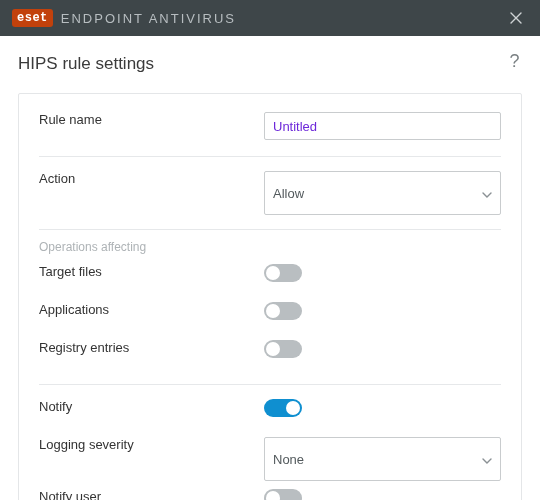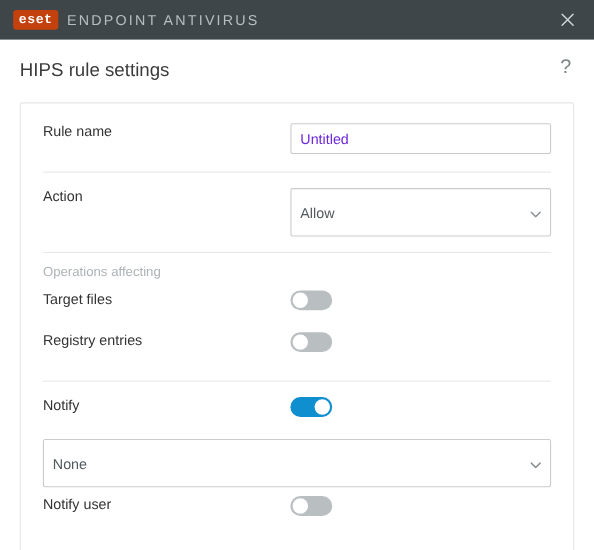--- a/index.html
+++ b/index.html
@@ -201,20 +201,28 @@
 
     <div class="row">
       <div class="row-label">Target files</div>
       <div class="row-control">
         <div class="toggle off">
             <div class="knob"></div>
           </div>
       </div>
     </div>
 
+    <div class="row">
+      <div class="row-label">Applications</div>
+      <div class="row-control">
+        <div class="toggle off">
+            <div class="knob"></div>
+          </div>
+      </div>
+    </div>
 
     <div class="row">
       <div class="row-label">Registry entries</div>
       <div class="row-control">
         <div class="toggle off">
             <div class="knob"></div>
           </div>
       </div>
     </div>
 
@@ -223,20 +231,21 @@
     <div class="row">
       <div class="row-label">Notify</div>
       <div class="row-control">
         <div class="toggle on">
             <div class="knob"></div>
           </div>
       </div>
     </div>
 
     <div class="row">
+      <div class="row-label">Logging severity</div>
       <div class="row-control">
         <div class="select">
           <span>None</span>
           <span class="chev"><svg width="10" height="6" viewBox="0 0 10 6">
                 <path d="M1 1 L5 5 L9 1" stroke="currentColor" stroke-width="1.4" fill="none" stroke-linecap="round"></path>
               </svg></span>
         </div>
       </div>
     </div>
 

